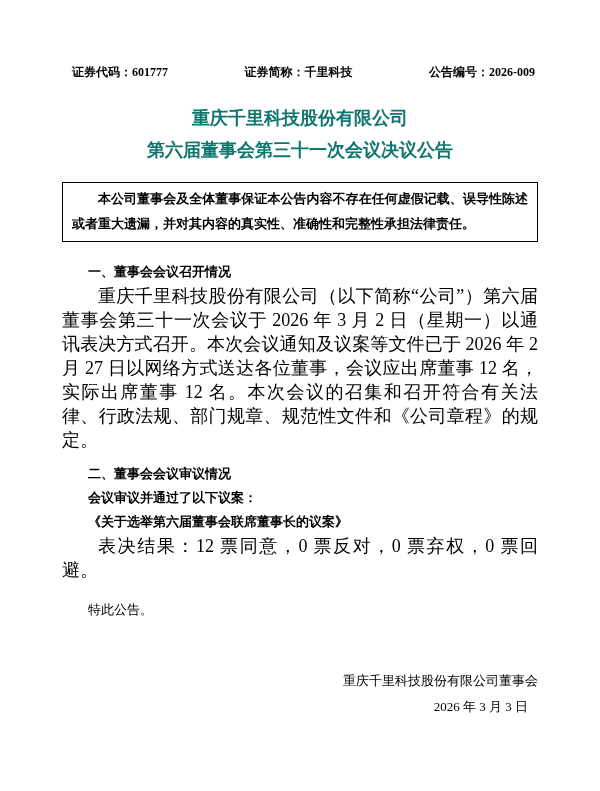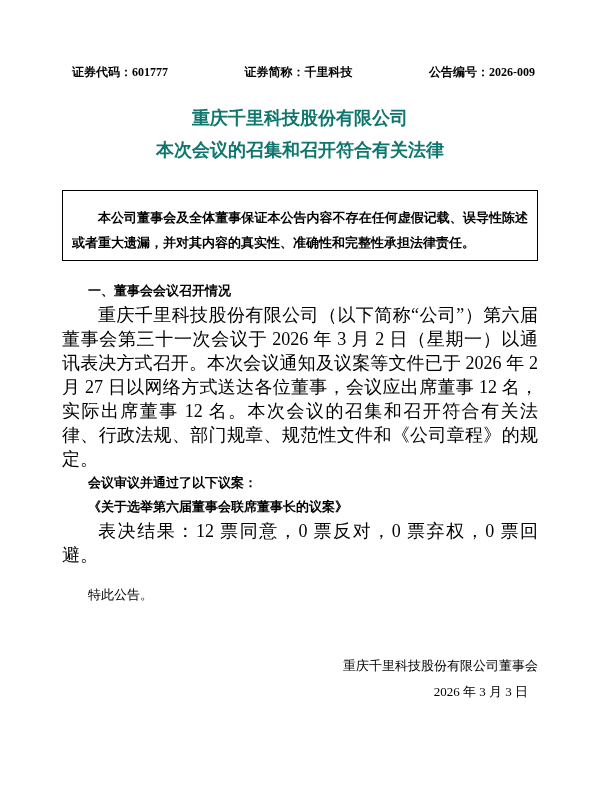--- a/index.html
+++ b/index.html
@@ -35,23 +35,23 @@
   .doc-title {
     margin-top: 22px;
     text-align: center;
     font-family: "Liberation Sans", "DejaVu Sans", sans-serif;
     font-weight: bold;
     font-size: 18px;
     line-height: 32px;
   }
   
   .disclaimer-box {
-    margin-top: 24px;
+    margin-top: 16px;
     border: 1.5px solid #000000;
-    padding: 14px 9px 5px 9px;
+    padding: 3px 9px 5px 9px;
   }
   .disclaimer-box p {
     font-size: 13px;
     font-weight: bold;
     line-height: 25px;
     text-indent: 2em;
     text-align: justify;
   }
   .sec-heading {
     font-family: "Liberation Sans", "DejaVu Sans", sans-serif;
@@ -96,30 +96,31 @@
   <div class="content">
 
     <div class="doc-header">
       <span>证券代码：601777</span>
       <span>证券简称：千里科技</span>
       <span>公告编号：2026-009</span>
     </div>
 
     <div class="doc-title" style="color: #0f766e;">
       <div>重庆千里科技股份有限公司</div>
-      <div>本次会议的召集和召开符合有关法律</div>
+      <div>第六届董事会第三十一次会议决议公告</div>
     </div>
 
     <div class="disclaimer-box">
       <p>本公司董事会及全体董事保证本公告内容不存在任何虚假记载、误导性陈述或者重大遗漏，并对其内容的真实性、准确性和完整性承担法律责任。</p>
     </div>
 
     <div class="sec-heading h1-heading">一、董事会会议召开情况</div>
     <p class="body-para">重庆千里科技股份有限公司（以下简称“公司”）第六届董事会第三十一次会议于 2026 年 3 月 2 日（星期一）以通讯表决方式召开。本次会议通知及议案等文件已于 2026 年 2 月 27 日以网络方式送达各位董事，会议应出席董事 12 名，实际出席董事 12 名。本次会议的召集和召开符合有关法律、行政法规、部门规章、规范性文件和《公司章程》的规定。</p>
 
+    <div class="sec-heading h2-heading">二、董事会会议审议情况</div>
     <div class="bold-line">会议审议并通过了以下议案：</div>
     <div class="bold-line">《关于选举第六届董事会联席董事长的议案》</div>
     <p class="body-para">表决结果：12 票同意，0 票反对，0 票弃权，0 票回避。</p>
 
     <p class="closing-para">特此公告。</p>
 
     <div class="signature-block">
       <div>重庆千里科技股份有限公司董事会</div>
       <div class="signature-date">2026 年 3 月 3 日</div>
     </div>

